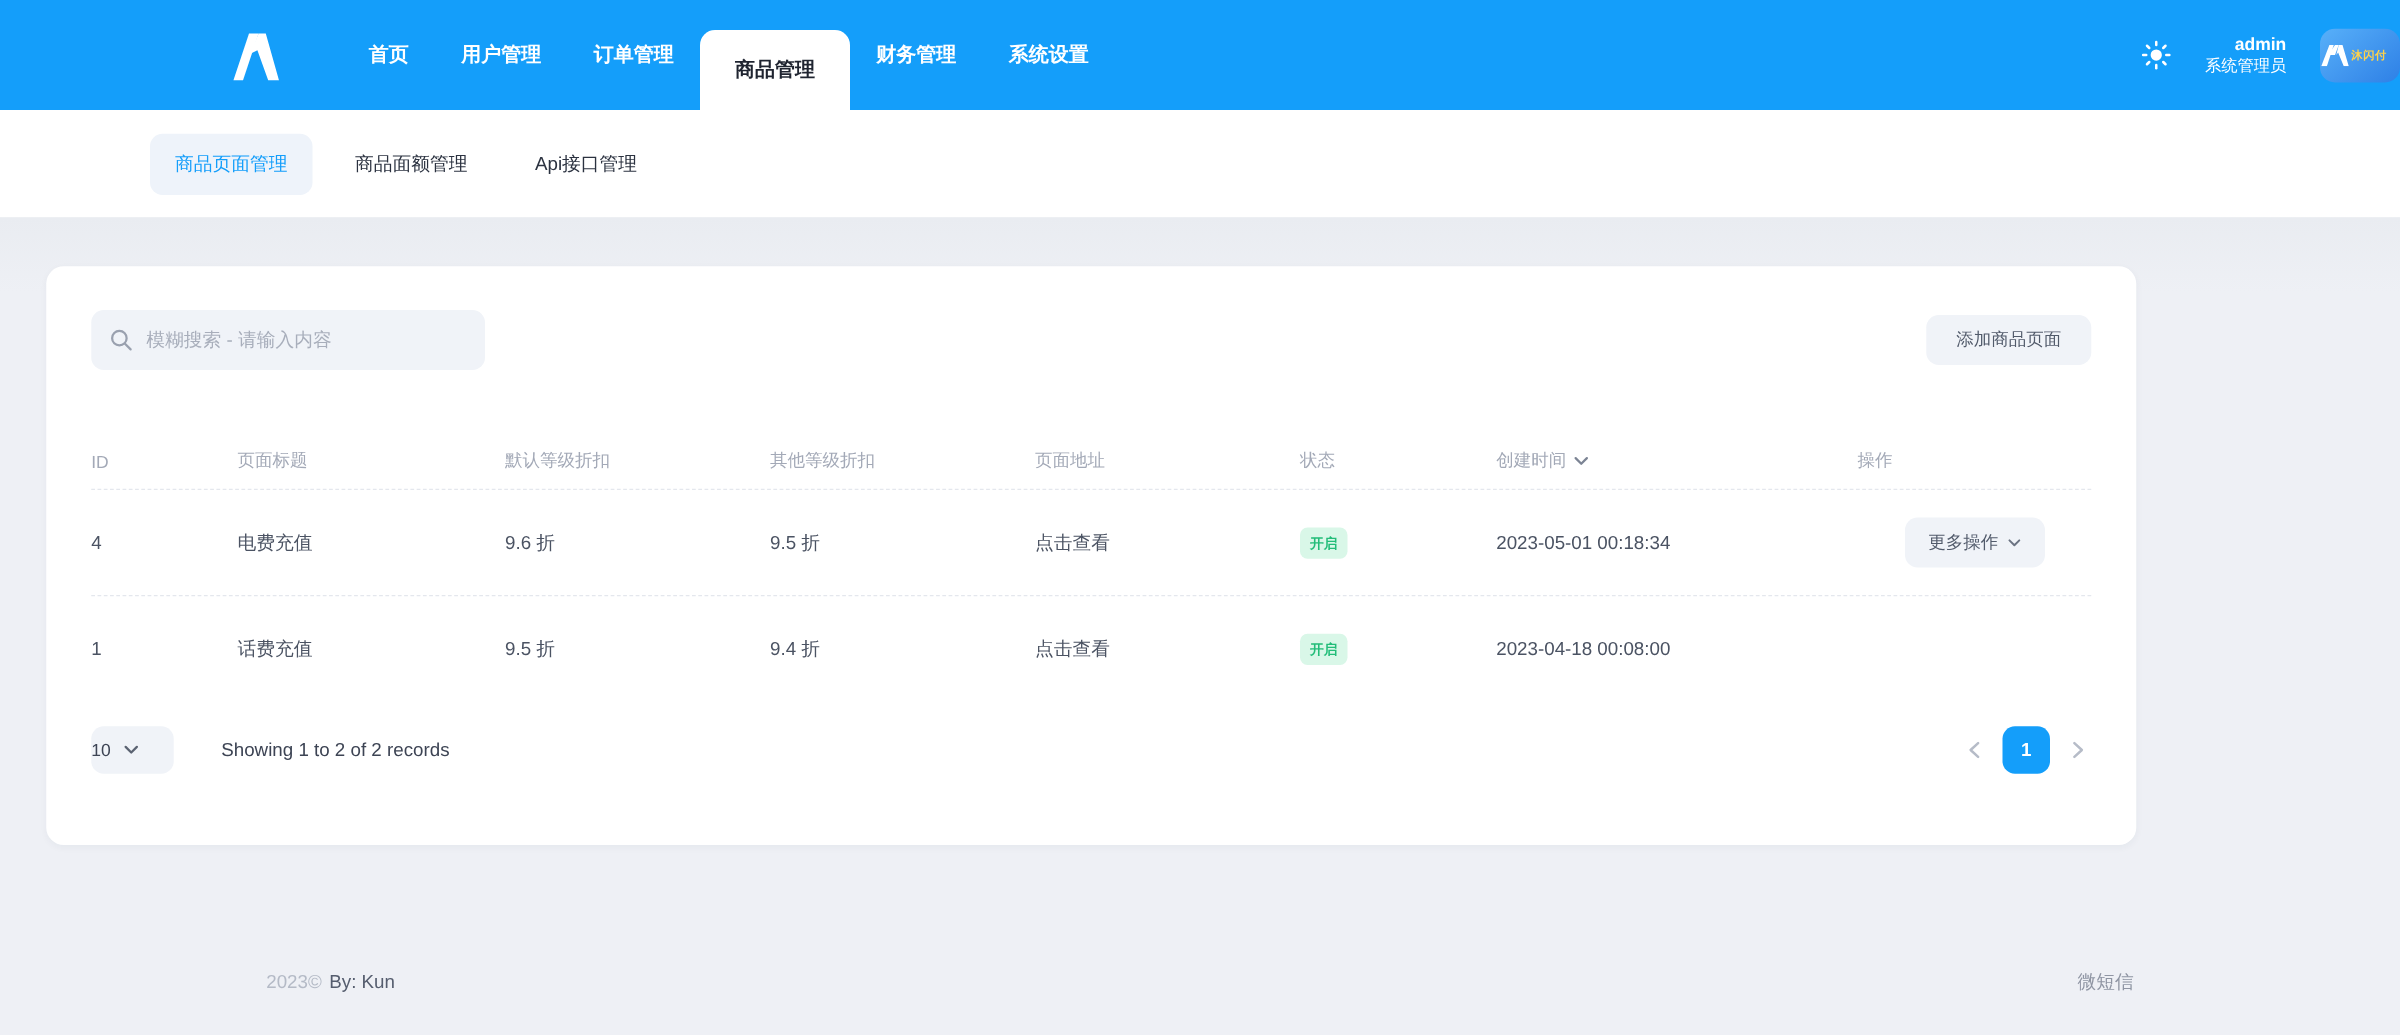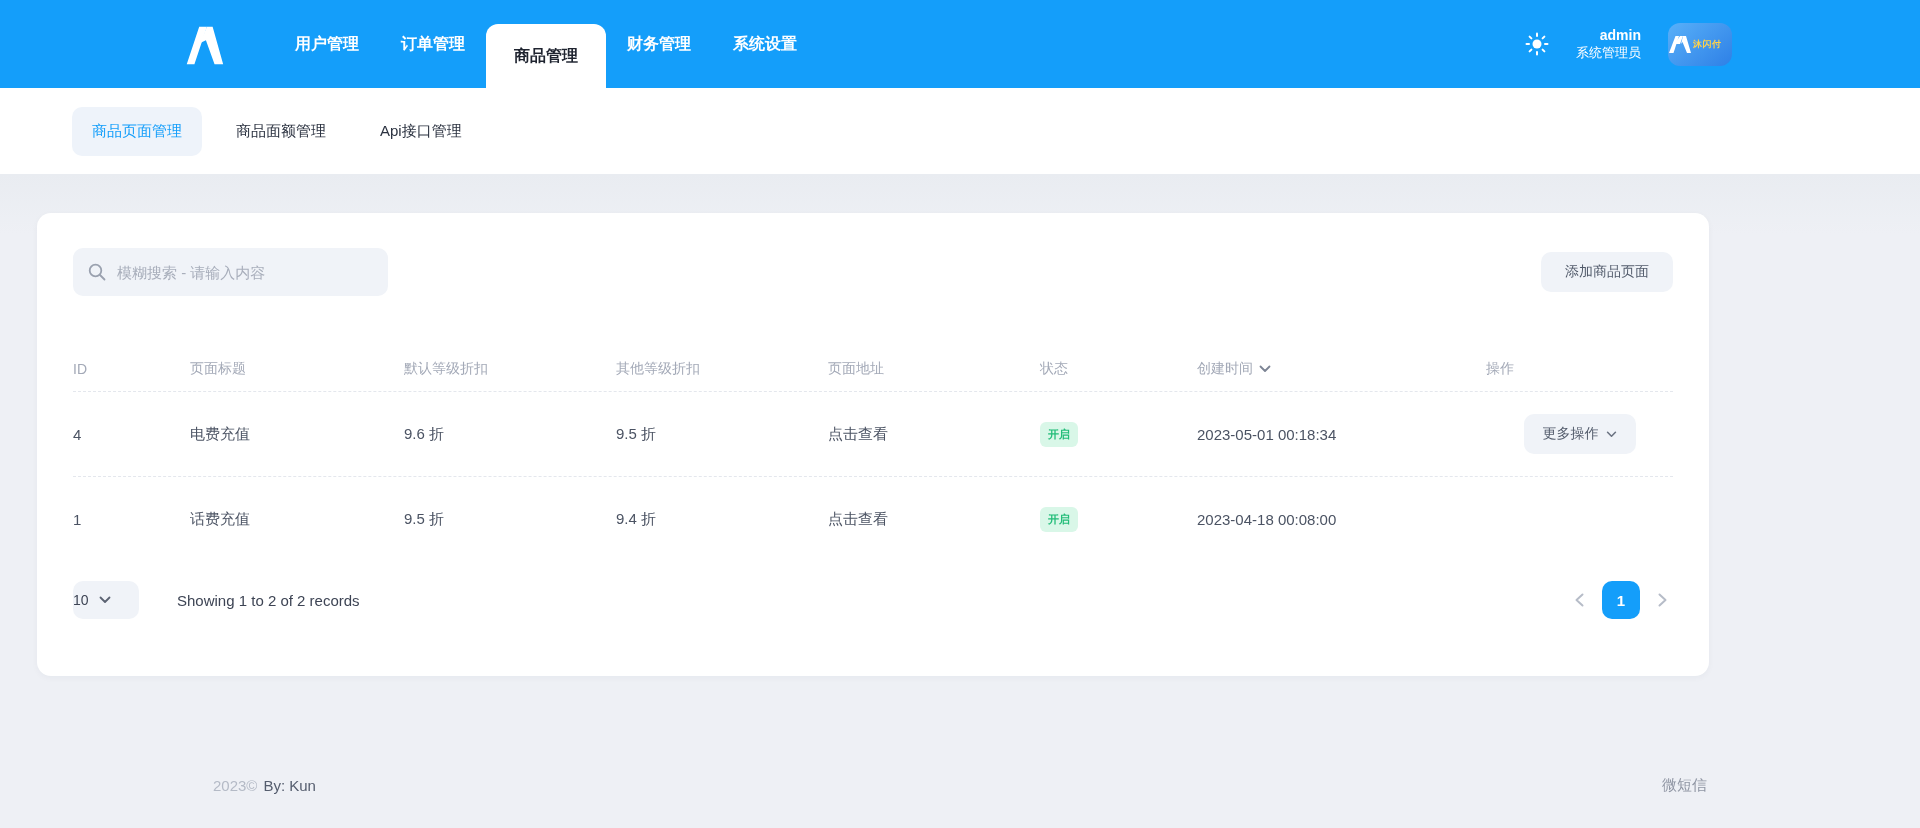--- a/index.html
+++ b/index.html
@@ -16,35 +16,35 @@
   .logo{ width:46px; margin-left:181px; display:flex; align-items:center; cursor:pointer; }
   .topnav{ display:flex; align-items:stretch; margin-left:47px; }
   .nav-item{
     display:flex; align-items:center; padding:0 21px; color:#fff;
     font-size:16px; font-weight:700; cursor:pointer; white-space:nowrap;
   }
   .nav-item.active{
     background:#fff; color:#1f2430; border-radius:12px 12px 0 0;
     align-self:flex-end; height:64px; padding:0 28px;
   }
-  .topbar-right{ margin-left:auto; margin-right:188px; display:flex; align-items:center; gap:27px; }
+  .topbar-right{ margin-left:auto; display:flex; align-items:center; gap:27px; }
   .icon-btn{ background:none; border:none; cursor:pointer; display:flex; align-items:center; }
   .user-block{ text-align:right; color:#fff; line-height:1.25; }
   .user-name{ font-size:14px; font-weight:700; }
   .user-role{ font-size:13px; }
   .avatar{
     width:64px; height:43px; border-radius:12px; cursor:pointer;
     background:linear-gradient(140deg,#58b0f9 0%,#2e80e6 100%);
     display:flex; flex-direction:row; align-items:center; justify-content:flex-start; gap:1px;
   }
   .avatar-text{ font-size:9px; font-weight:700; color:#ffd24a; letter-spacing:.5px; line-height:1; }
   
   .subnav{
     height:86px; background:#fff; display:flex; align-items:center; gap:14px;
-    padding-left:72px; box-shadow:0 1px 0 rgba(0,0,0,.04);
+    padding-left:120px; box-shadow:0 1px 0 rgba(0,0,0,.04);
   }
   .subtab{
     font-size:15px; color:#2b3240; padding:15px 20px; border-radius:10px;
     cursor:pointer; white-space:nowrap;
   }
   .subtab.active{ background:#eef3fa; color:#149efa; }
   
   .main{ height:654px; background:linear-gradient(#e9ecf1,#eef0f5 60px); padding:39px 37px 0; }
   .card{
     width:1672px; height:463px; background:#fff; border-radius:14px;
@@ -112,20 +112,21 @@
 <body>
 
 <header class="topbar">
   <div class="logo">
     <svg width="46" height="42" viewBox="0 0 48 42">
       <polygon points="6,42 19,3 27,3 14,42" fill="#ffffff"></polygon>
       <polygon points="20,20 27,3 33,3 44,42 35,42 26,17" fill="#ffffff"></polygon>
     </svg>
   </div>
   <nav class="topnav">
+    <a class="nav-item">首页</a>
     <a class="nav-item">用户管理</a>
     <a class="nav-item">订单管理</a>
     <a class="nav-item active">商品管理</a>
     <a class="nav-item">财务管理</a>
     <a class="nav-item">系统设置</a>
   </nav>
   <div class="topbar-right">
     <button class="icon-btn">
       <svg width="24" height="24" viewBox="0 0 24 24" fill="none" stroke="#ffffff" stroke-width="2" stroke-linecap="round">
         <circle cx="12" cy="12" r="4.5" fill="#ffffff" stroke="none"></circle>

